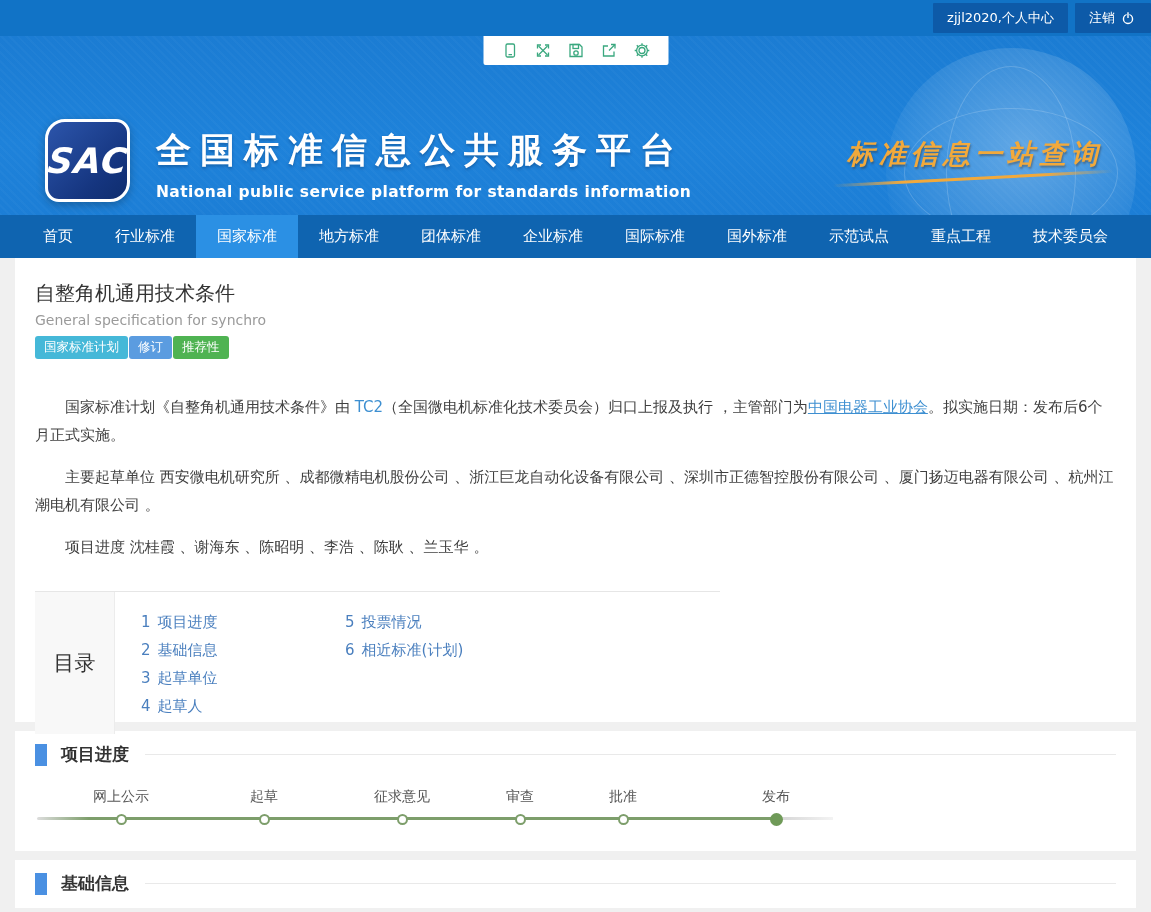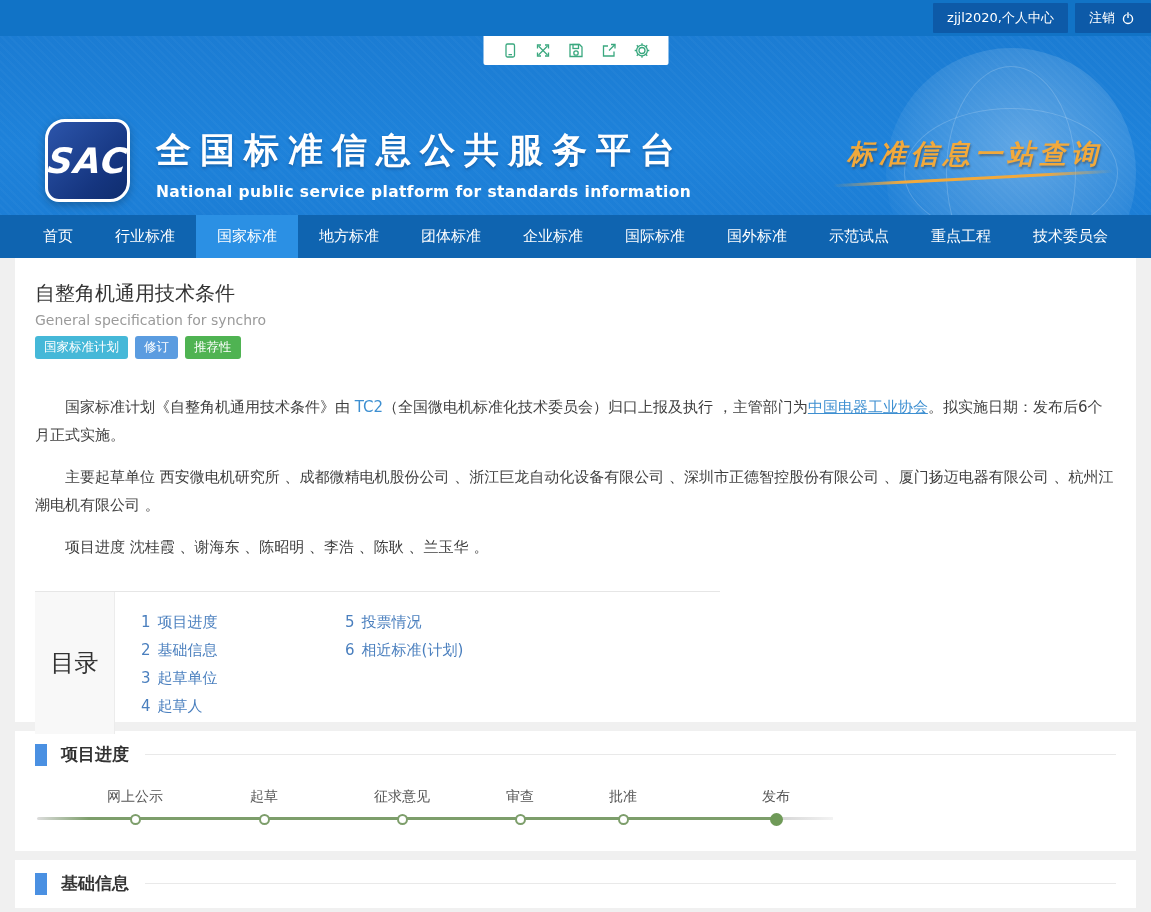--- a/index.html
+++ b/index.html
@@ -45,54 +45,54 @@
   .nav li { color: #fff; font-size: 15px; line-height: 43px; padding: 0 21px; cursor: pointer; white-space: nowrap; }
   .nav li.active { background: #2b90e4; }
 
   
   .card { margin: 0 15px; background: #fff; }
   .gap { height: 9px; }
   .card-main { height: 464px; padding: 22px 20px; }
 
   .art-title { font-size: 20px; font-weight: normal; color: #333; }
   .art-sub { font-size: 14px; color: #9a9a9a; margin-top: 5px; }
-  .badges { margin-top: 8px; display: flex; gap: 7px; }
+  .badges { margin-top: 8px; display: flex; gap: 1px; }
   .badge { color: #fff; font-size: 12.5px; padding: 3px 9px; border-radius: 3px; }
   .badge-plan { background: #45b8d8; }
   .badge-revision { background: #5b9ce0; }
   .badge-recommended { background: #4fb352; }
 
   .paragraphs { margin-top: 34px; }
   .para { font-size: 15px; color: #3f3f3f; line-height: 28px; text-indent: 2em; margin-bottom: 14px; }
   .plink { color: #3d8fd1; cursor: pointer; text-decoration: none; }
   .plink.u { text-decoration: underline; }
 
   .toc { width: 685px; margin-top: 30px; min-height: 144px; border-top: 1px solid #e6e6e6; border-bottom: 1px solid #e6e6e6; display: flex; }
-  .toc-label { width: 80px; background: #f8f8f8; border-right: 1px solid #ececec; display: flex; align-items: center; justify-content: center; font-size: 24px; color: #333; }
+  .toc-label { width: 80px; background: #f8f8f8; border-right: 1px solid #ececec; display: flex; align-items: center; justify-content: center; font-size: 21px; color: #333; }
   .toc-links { flex: 1; padding: 16px 0 14px 26px; display: flex; }
   .toc-col { width: 204px; display: flex; flex-direction: column; }
   .toc-link { font-size: 15px; color: #4a7fbe; line-height: 28px; cursor: pointer; white-space: nowrap; }
   .toc-link .num { margin-right: 7px; }
 
   .card-section { padding: 12px 20px; }
   .card-progress { height: 120px; }
   .card-basic { height: 48px; }
   .section-header { display: flex; align-items: center; }
   .marker { width: 12px; height: 22px; background: #4a90e2; margin-right: 14px; flex: none; }
   .section-title { font-size: 17px; font-weight: bold; color: #333; margin-right: 16px; white-space: nowrap; }
   .header-line { flex: 1; height: 1px; background: #e9e9e9; }
 
   
   .timeline { position: relative; height: 74px; margin-top: 0; }
   .tl-line-green { position: absolute; top: 51px; left: 2px; width: 740px; height: 3px; border-radius: 2px;
      background: linear-gradient(to right, #dddddd 0%, #7d9e6b 7%, #7d9e6b 100%); }
   .tl-line-gray { position: absolute; top: 51px; left: 742px; width: 56px; height: 3px;
      background: linear-gradient(to right, #d5d5d5, #f3f3f3); }
   .station { position: absolute; top: 0; transform: translateX(-50%); text-align: center; padding-top: 22px; }
-  .station:nth-of-type(3) { left: 100px; }
+  .station:nth-of-type(3) { left: 86px; }
   .station:nth-of-type(4) { left: 229px; }
   .station:nth-of-type(5) { left: 367px; }
   .station:nth-of-type(6) { left: 485px; }
   .station:nth-of-type(7) { left: 588px; }
   .station:nth-of-type(8) { left: 741px; }
   .st-label { font-size: 14px; color: #555; height: 20px; white-space: nowrap; }
   .st-dot { width: 11px; height: 11px; border: 2px solid #7d9e6b; background: #fff; border-radius: 50%; margin: 6px auto 0; }
   .station.filled .st-dot { width: 13px; height: 13px; background: #6f9a58; border-color: #6f9a58; margin-top: 5px; }
 </style>
 </head>

